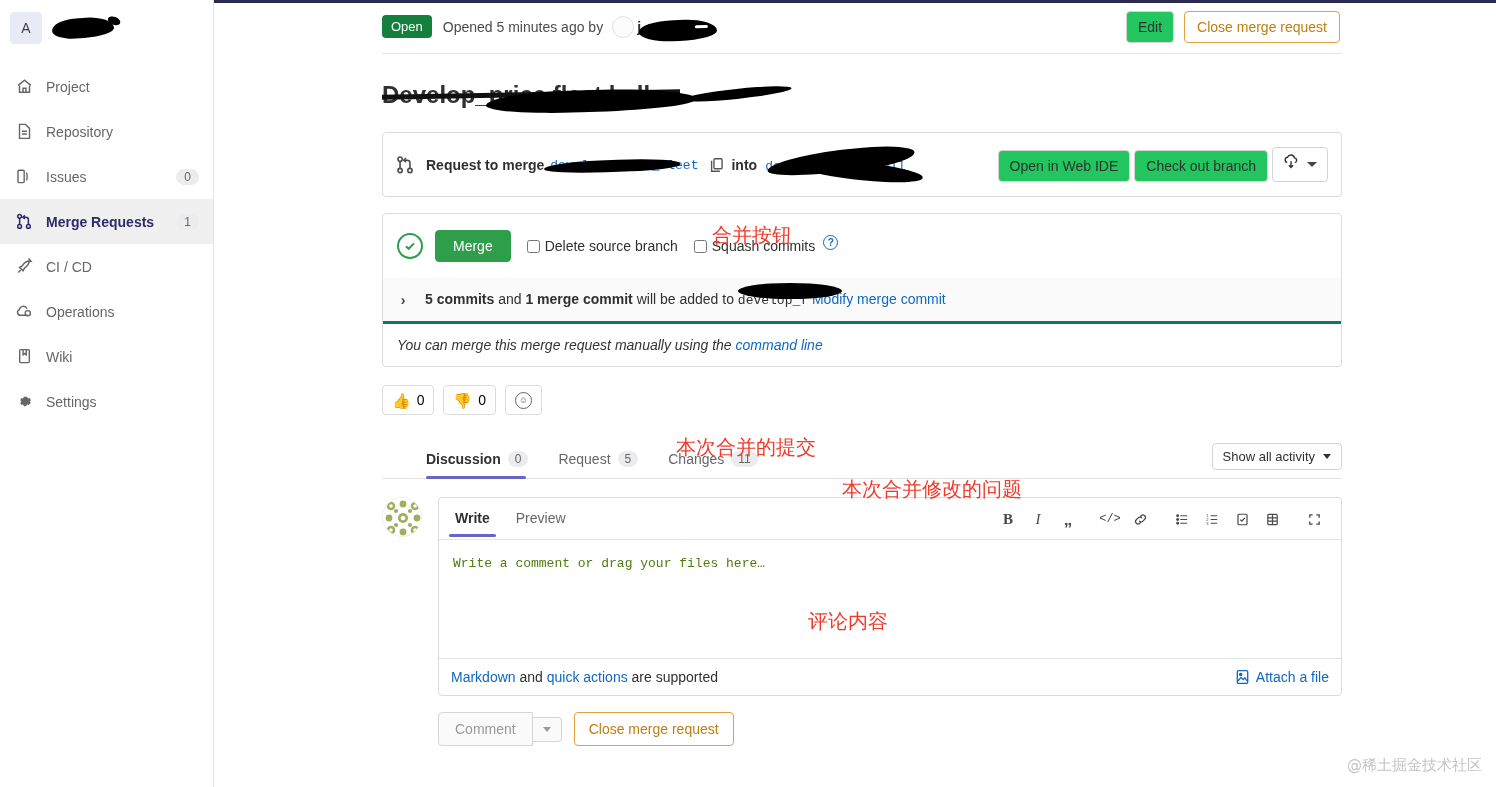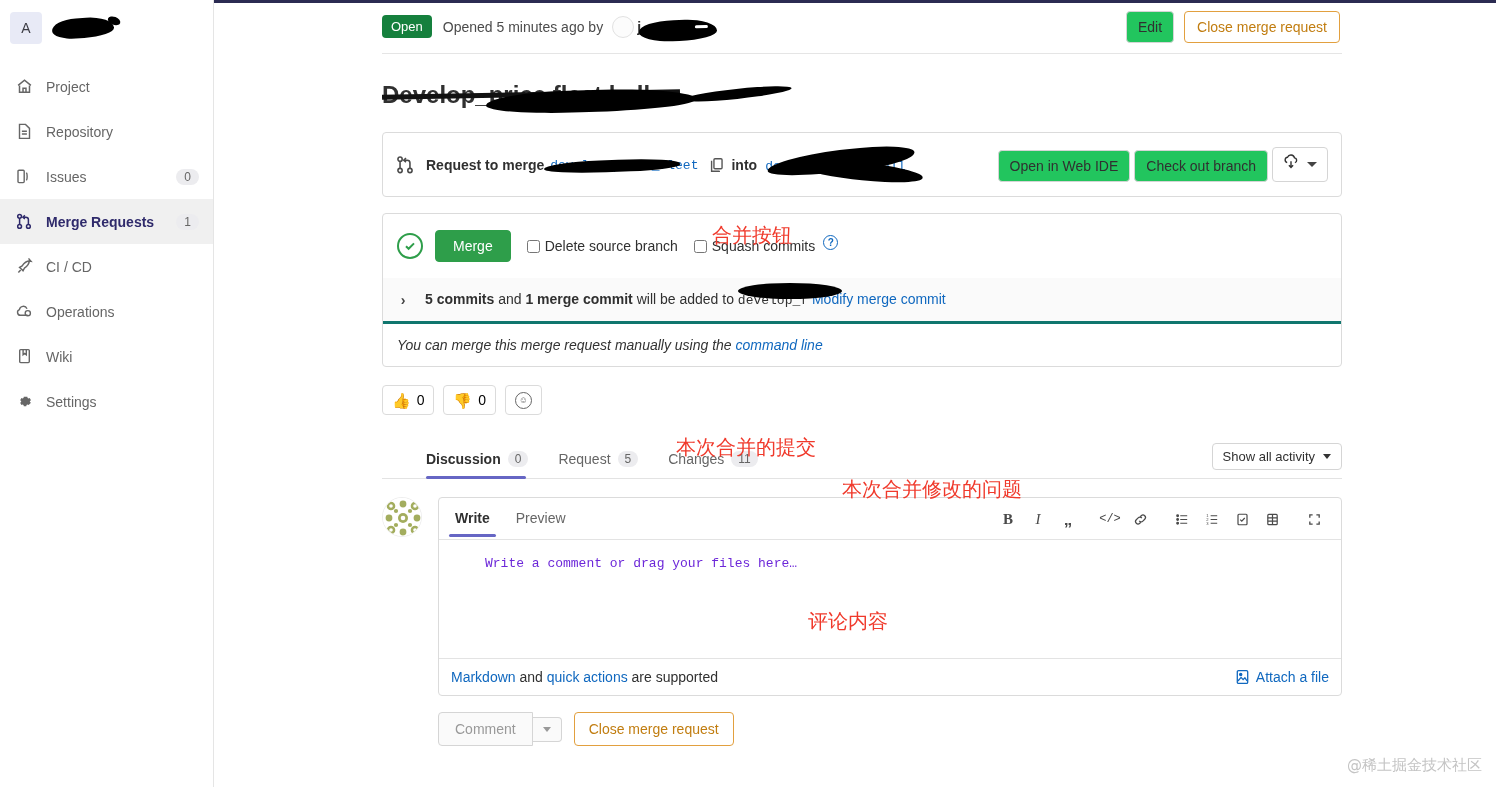--- a/index.html
+++ b/index.html
@@ -345,21 +345,21 @@
   .ed-spacer{flex:1 1 auto;}
   .ed-tools { display:flex; align-items:center; gap:0; padding-bottom:8px; }
   .tool {
     width:30px;height:24px;display:flex;align-items:center;justify-content:center;
     color:#4a4a4a; cursor:pointer; font-size:14px;
   }
   .tool.gap-l { margin-left: 12px; }
   .ed-body { padding: 16px 14px; min-height: 118px; }
   .ed-placeholder {
     font-family: "Liberation Mono", monospace;
-    font-size:13px; color:#6d28d9;margin-left:32px;
+    font-size:13px; color:#4d7c0f;
   }
   .ed-foot {
     border-top:1px solid #e3e3e3;
     display:flex; align-items:center;
     padding: 10px 12px; font-size:14px; color:#303030;
   }
   .ed-foot .lnk { }
   .attach { display:flex; align-items:center; gap:6px; color:#1068bf; cursor:pointer; }
   .attach-ico { color:#1068bf; display:flex; }
 

